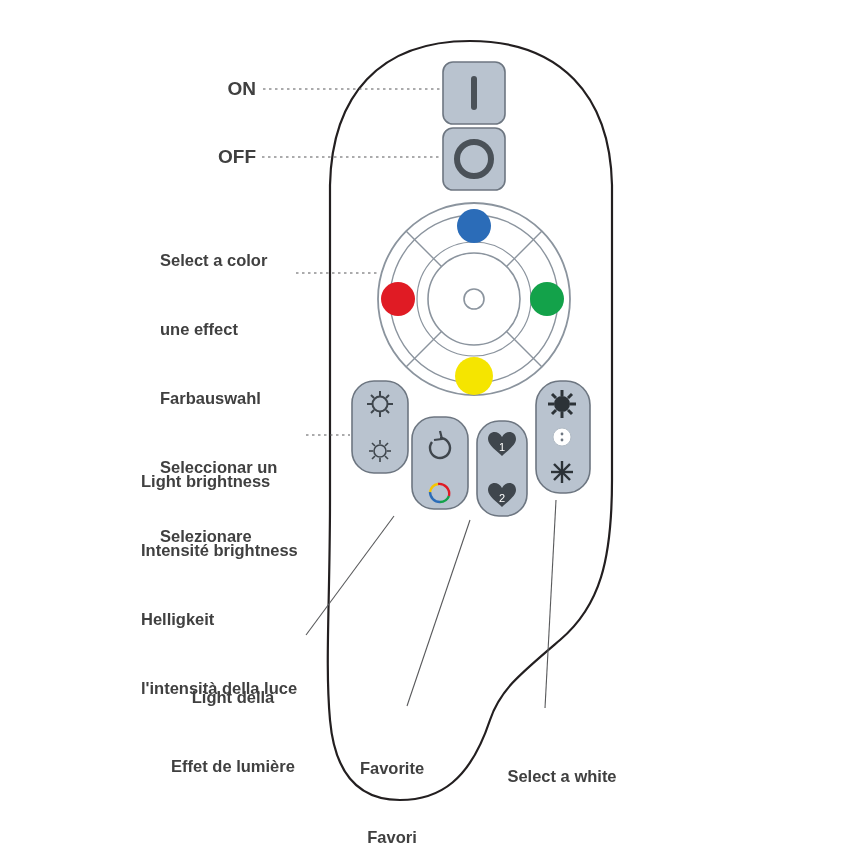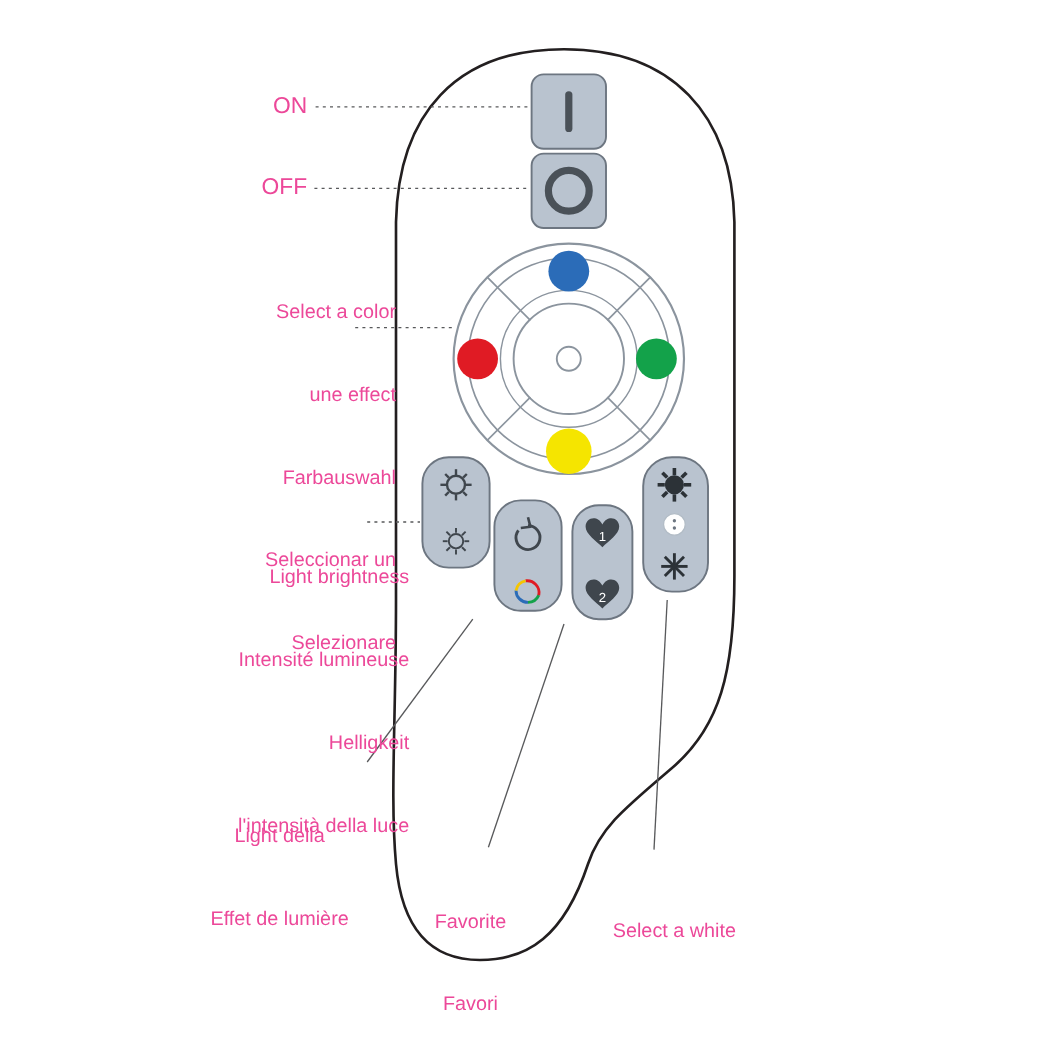--- a/index.html
+++ b/index.html
@@ -22,26 +22,27 @@
     position: absolute;
     left: 0;
     top: 0;
     width: 868px;
     height: 868px;
   }
   .lbl {
     position: absolute;
     font-size: 16.5px;
     line-height: 23px;
-    color: #ec4899;
+    color: #404040;
     white-space: pre;
+    font-weight: bold;
   }
   .lbl-right { text-align: right; }
   .lbl-center { text-align: center; }
-  .lbl-left { text-align: right; }
+  .lbl-left { text-align: left; }
   .big { font-size: 19px; }
 </style>
 </head>
 <body>
 
 <div id="stage">
 
   <svg class="layer" viewBox="0 0 868 868">
 
     <path d="M470 41
@@ -170,21 +171,21 @@
   <div class="lbl lbl-left" style="left:160px; top:203px; width:170px;">
     <div>Select a color</div>
     <div>une effect</div>
     <div>Farbauswahl</div>
     <div>Seleccionar un</div>
     <div>Selezionare</div>
   </div>
 
   <div class="lbl lbl-left" style="left:141px; top:424px; width:200px;">
     <div>Light brightness</div>
-    <div>Intensité lumineuse</div>
+    <div>Intensité brightness</div>
     <div>Helligkeit</div>
     <div>l'intensità della luce</div>
   </div>
 
   <div class="lbl lbl-center" style="left:150px; top:640px; width:166px;">
     <div>Light della</div>
     <div>Effet de lumière</div>
     
     
   </div>

